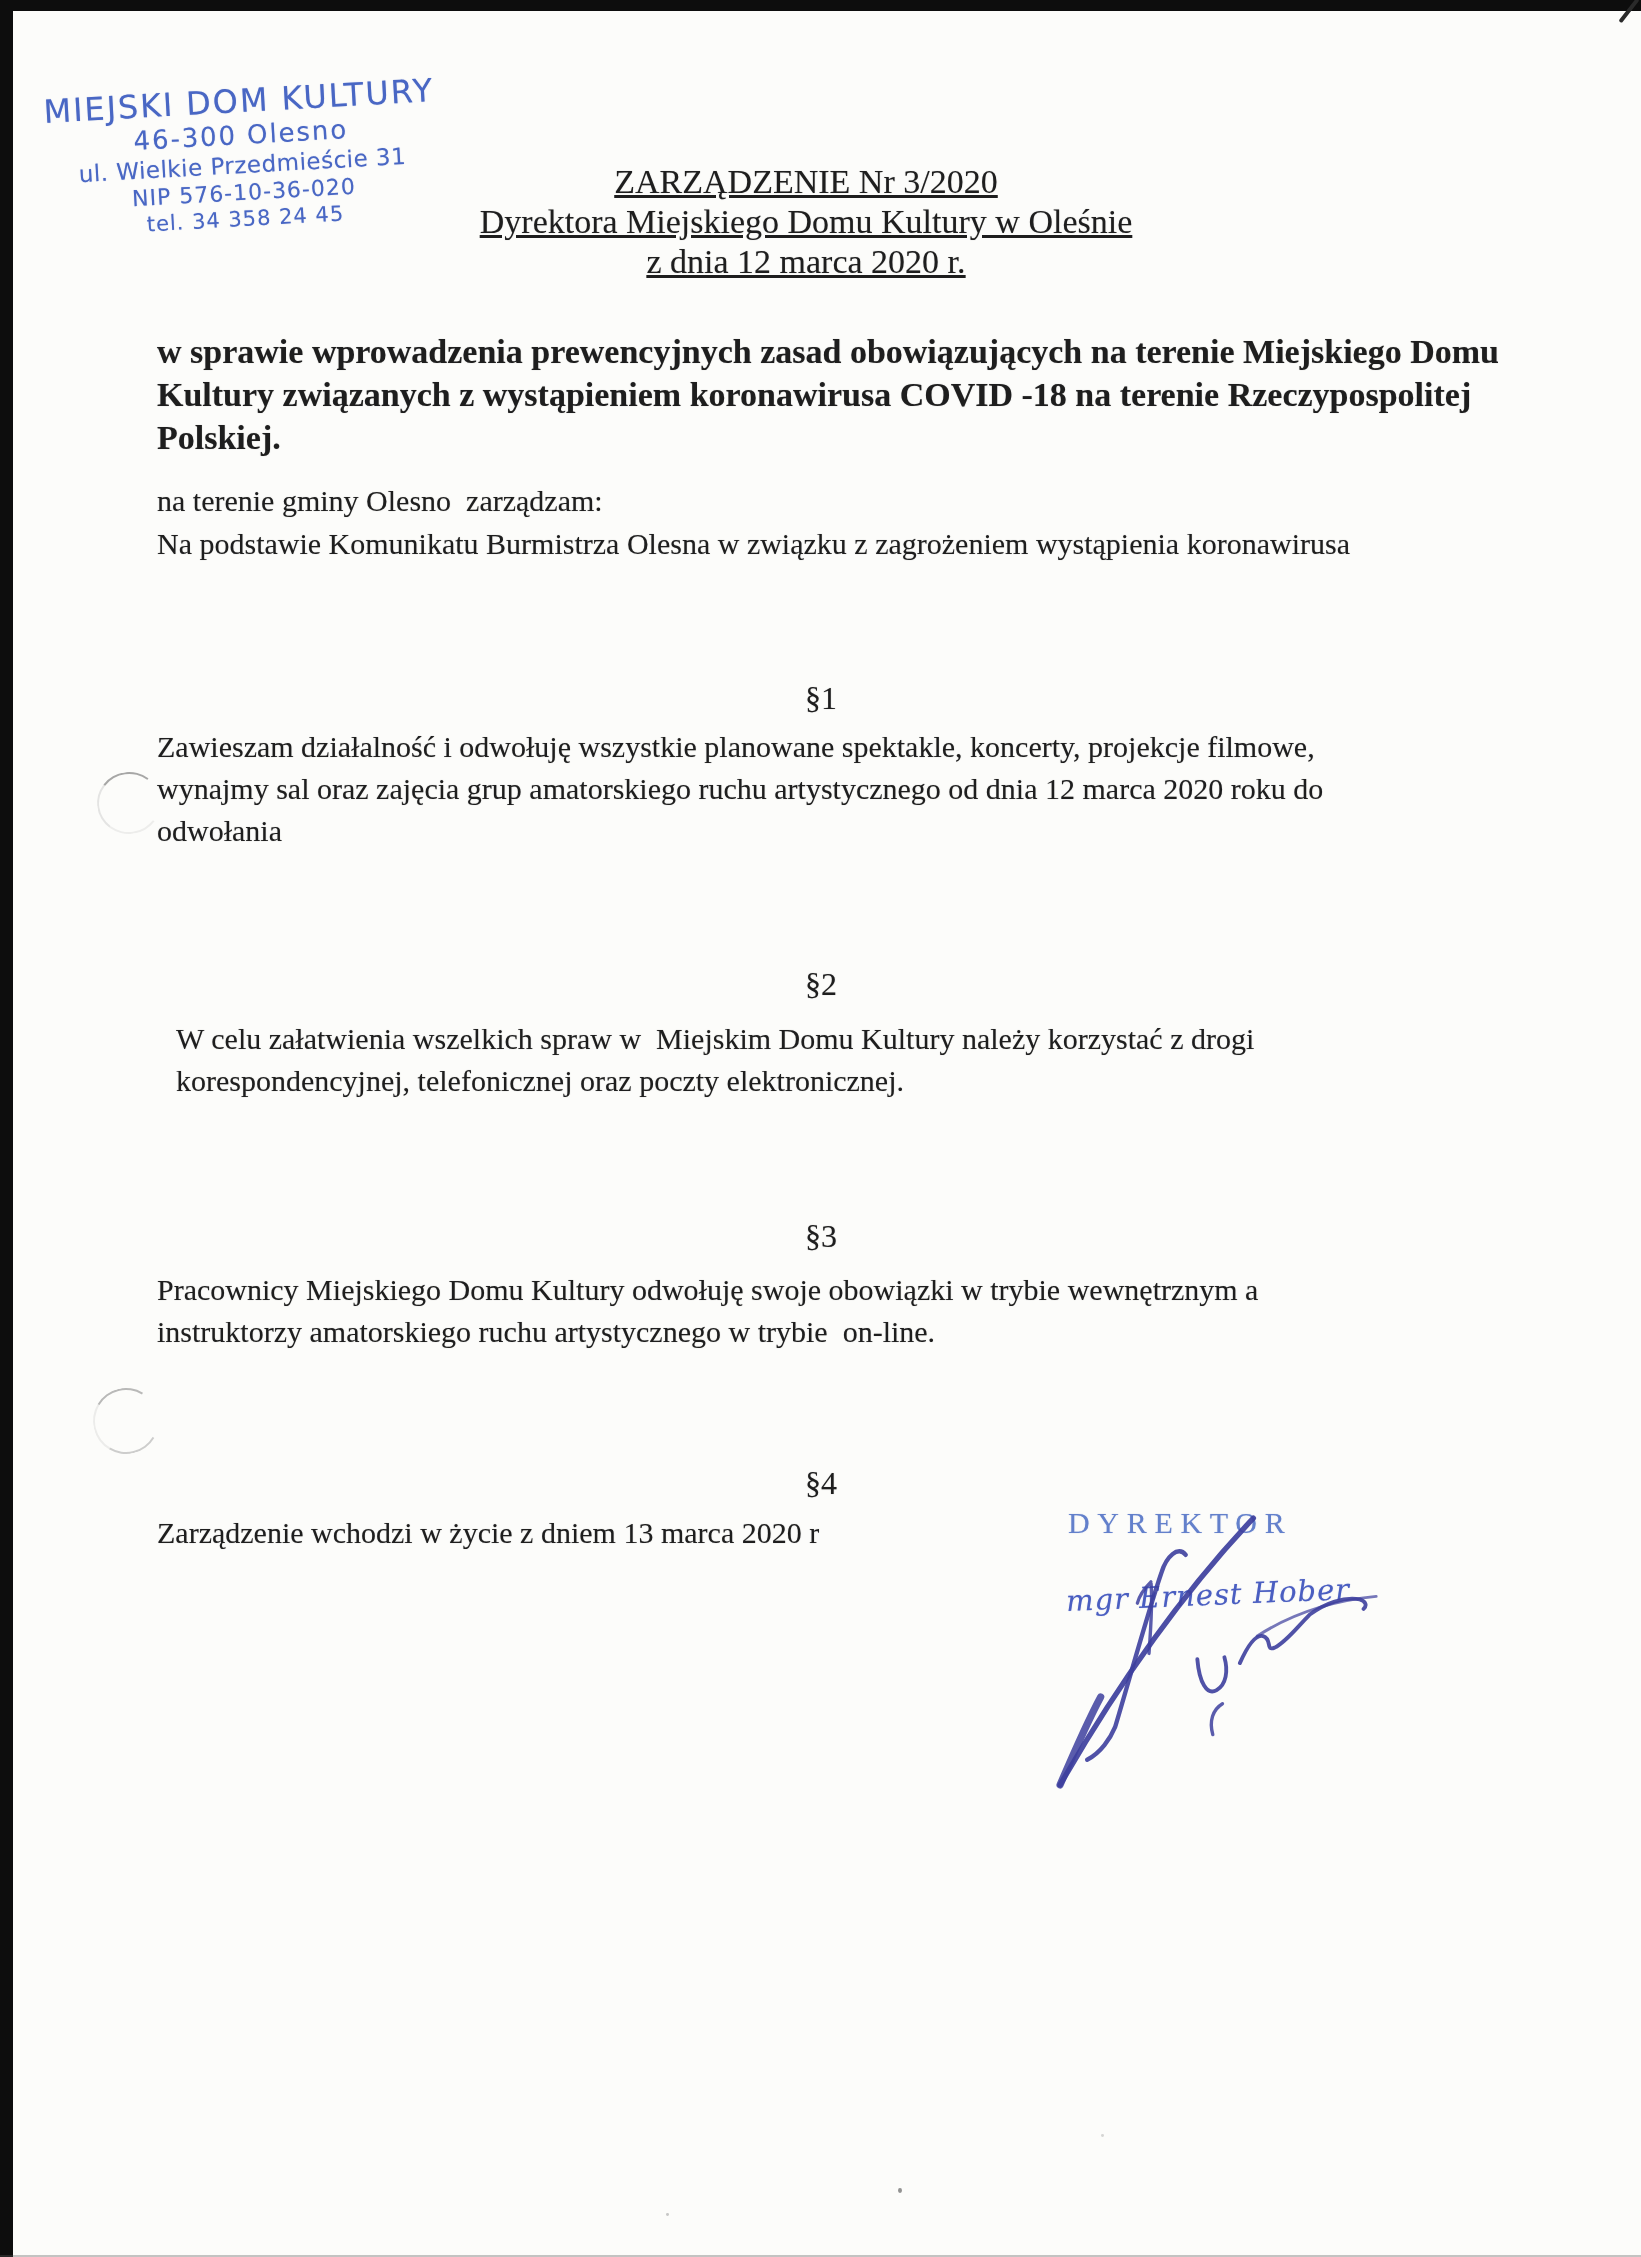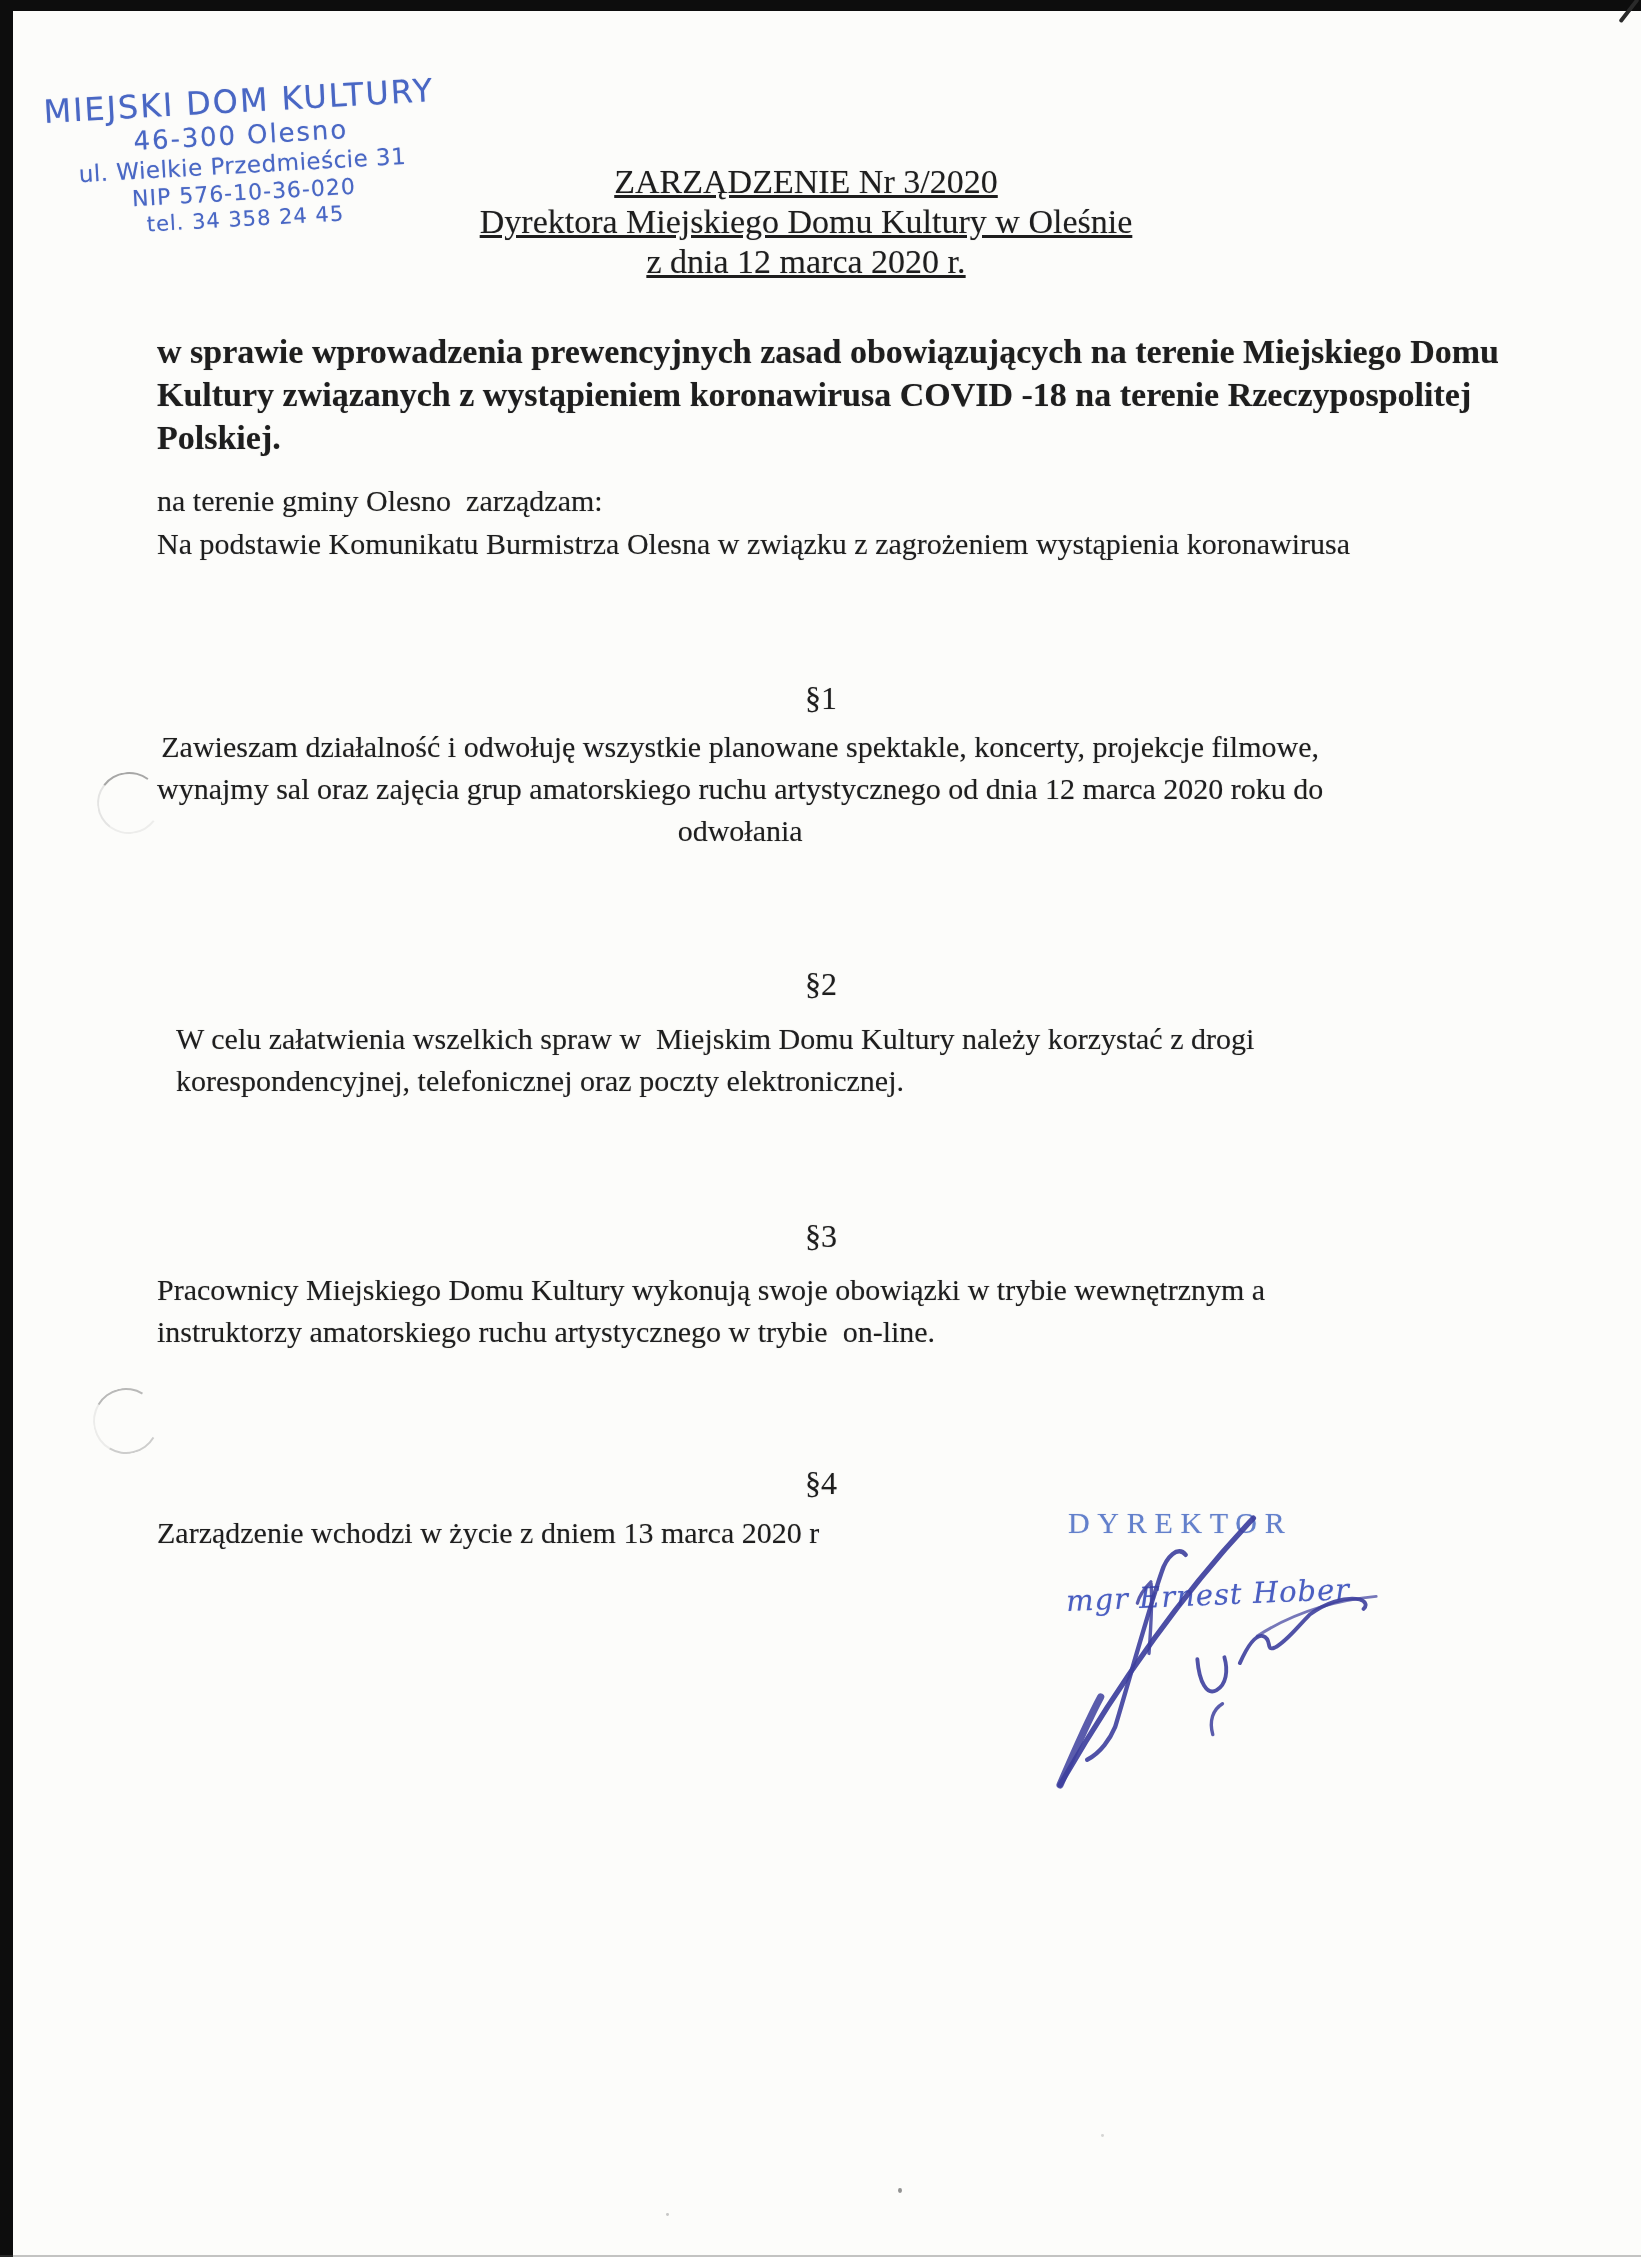--- a/index.html
+++ b/index.html
@@ -54,21 +54,21 @@
   }
 
   .section-head {
     position:absolute; left:97px; width:1448px;
     text-align:center; font-size:32px;
   }
   .section-text {
     position:absolute; left:157px;
     font-size:30px; line-height:42px;
   }
-  .head-1 { top:680px; }  .text-1 { top:726px;text-align:center; }
+  .head-1 { top:680px; }  .text-1 { top:726px; }
   .head-2 { top:966px; } .text-2 { top:1018px;margin-left:19px; }
   .head-3 { top:1218px; } .text-3 { top:1269px; }
   .head-4 { top:1465px; } .text-4 { top:1512px; }
 
   
   .role-stamp {
     position:absolute; left:1068px; top:1506px;
     font-size:30px; letter-spacing:7.7px;
     color:#5b7ac9; opacity:.95;
     font-family:"Liberation Serif", serif;
@@ -153,21 +153,21 @@
   </div>
 
   <div class="section-head head-2 soft">§2</div>
   <div class="section-text text-2 soft">
     <div class="doc-line">W celu załatwienia wszelkich spraw w  Miejskim Domu Kultury należy korzystać z drogi</div>
     <div class="doc-line">korespondencyjnej, telefonicznej oraz poczty elektronicznej.</div>
   </div>
 
   <div class="section-head head-3 soft">§3</div>
   <div class="section-text text-3 soft">
-    <div class="doc-line">Pracownicy Miejskiego Domu Kultury wykonują swoje obowiązki w trybie wewnętrznym a</div>
+    <div class="doc-line">Pracownicy Miejskiego Domu Kultury odwołuję swoje obowiązki w trybie wewnętrznym a</div>
     <div class="doc-line">instruktorzy amatorskiego ruchu artystycznego w trybie  on-line.</div>
   </div>
 
   <div class="section-head head-4 soft">§4</div>
   <div class="section-text text-4 soft">
     <div class="doc-line">Zarządzenie wchodzi w życie z dniem 13 marca 2020 r</div>
   </div>
 
   <div class="role-stamp">DYREKTOR</div>
   <div class="signer-name">mgr Ernest Hober</div>

